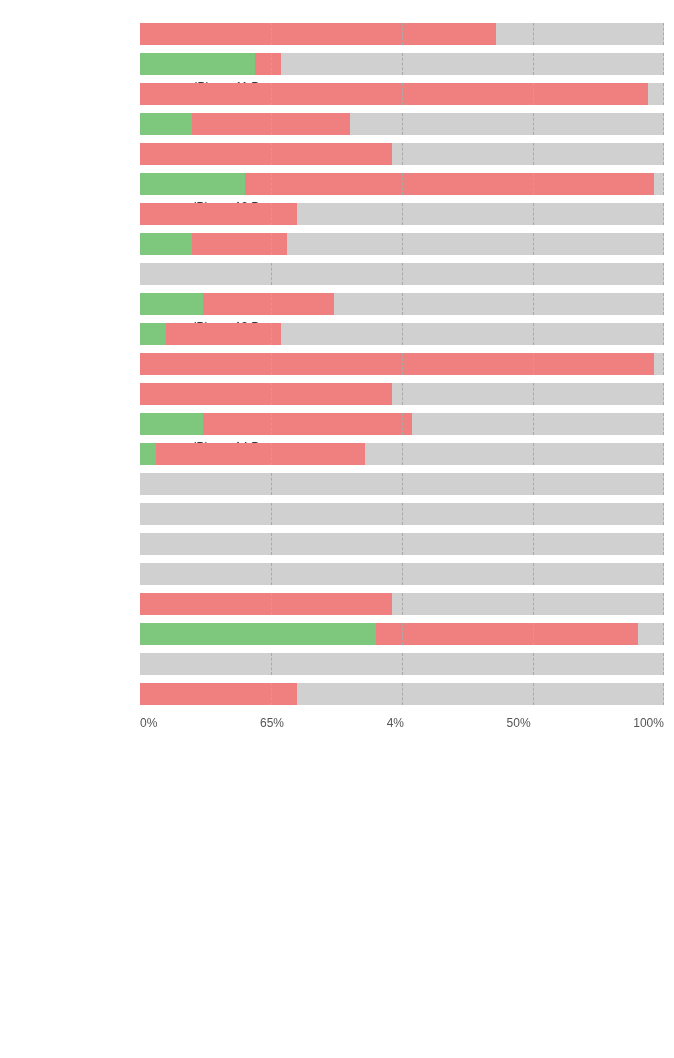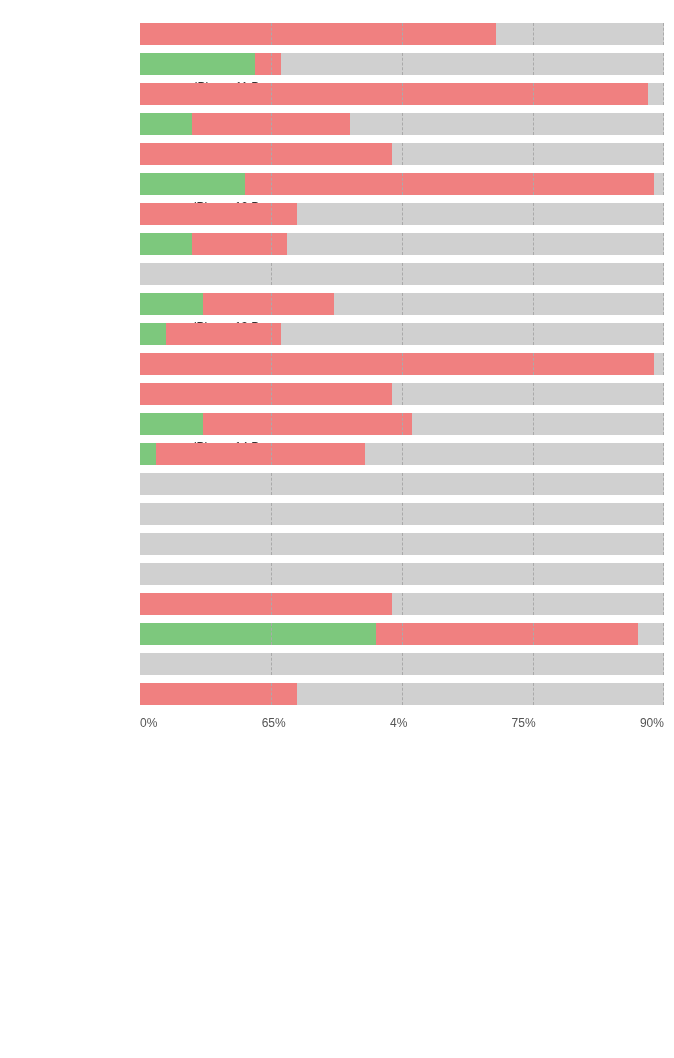--- a/index.html
+++ b/index.html
@@ -334,16 +334,16 @@
           <div class="bar-segment pink" style="width: 30%;"></div>
           <div class="bar-segment gray" style="width: 70%;"></div>
         </div>
       </div>
     </div>
   <div class="x-axis">
 
   <span>0%</span>
       <span>65%</span>
       <span>4%</span>
-      <span>75%</span>
-      <span>90%</span>
+      <span>50%</span>
+      <span>100%</span>
     </div>
 </div>
 
 </body></html>

